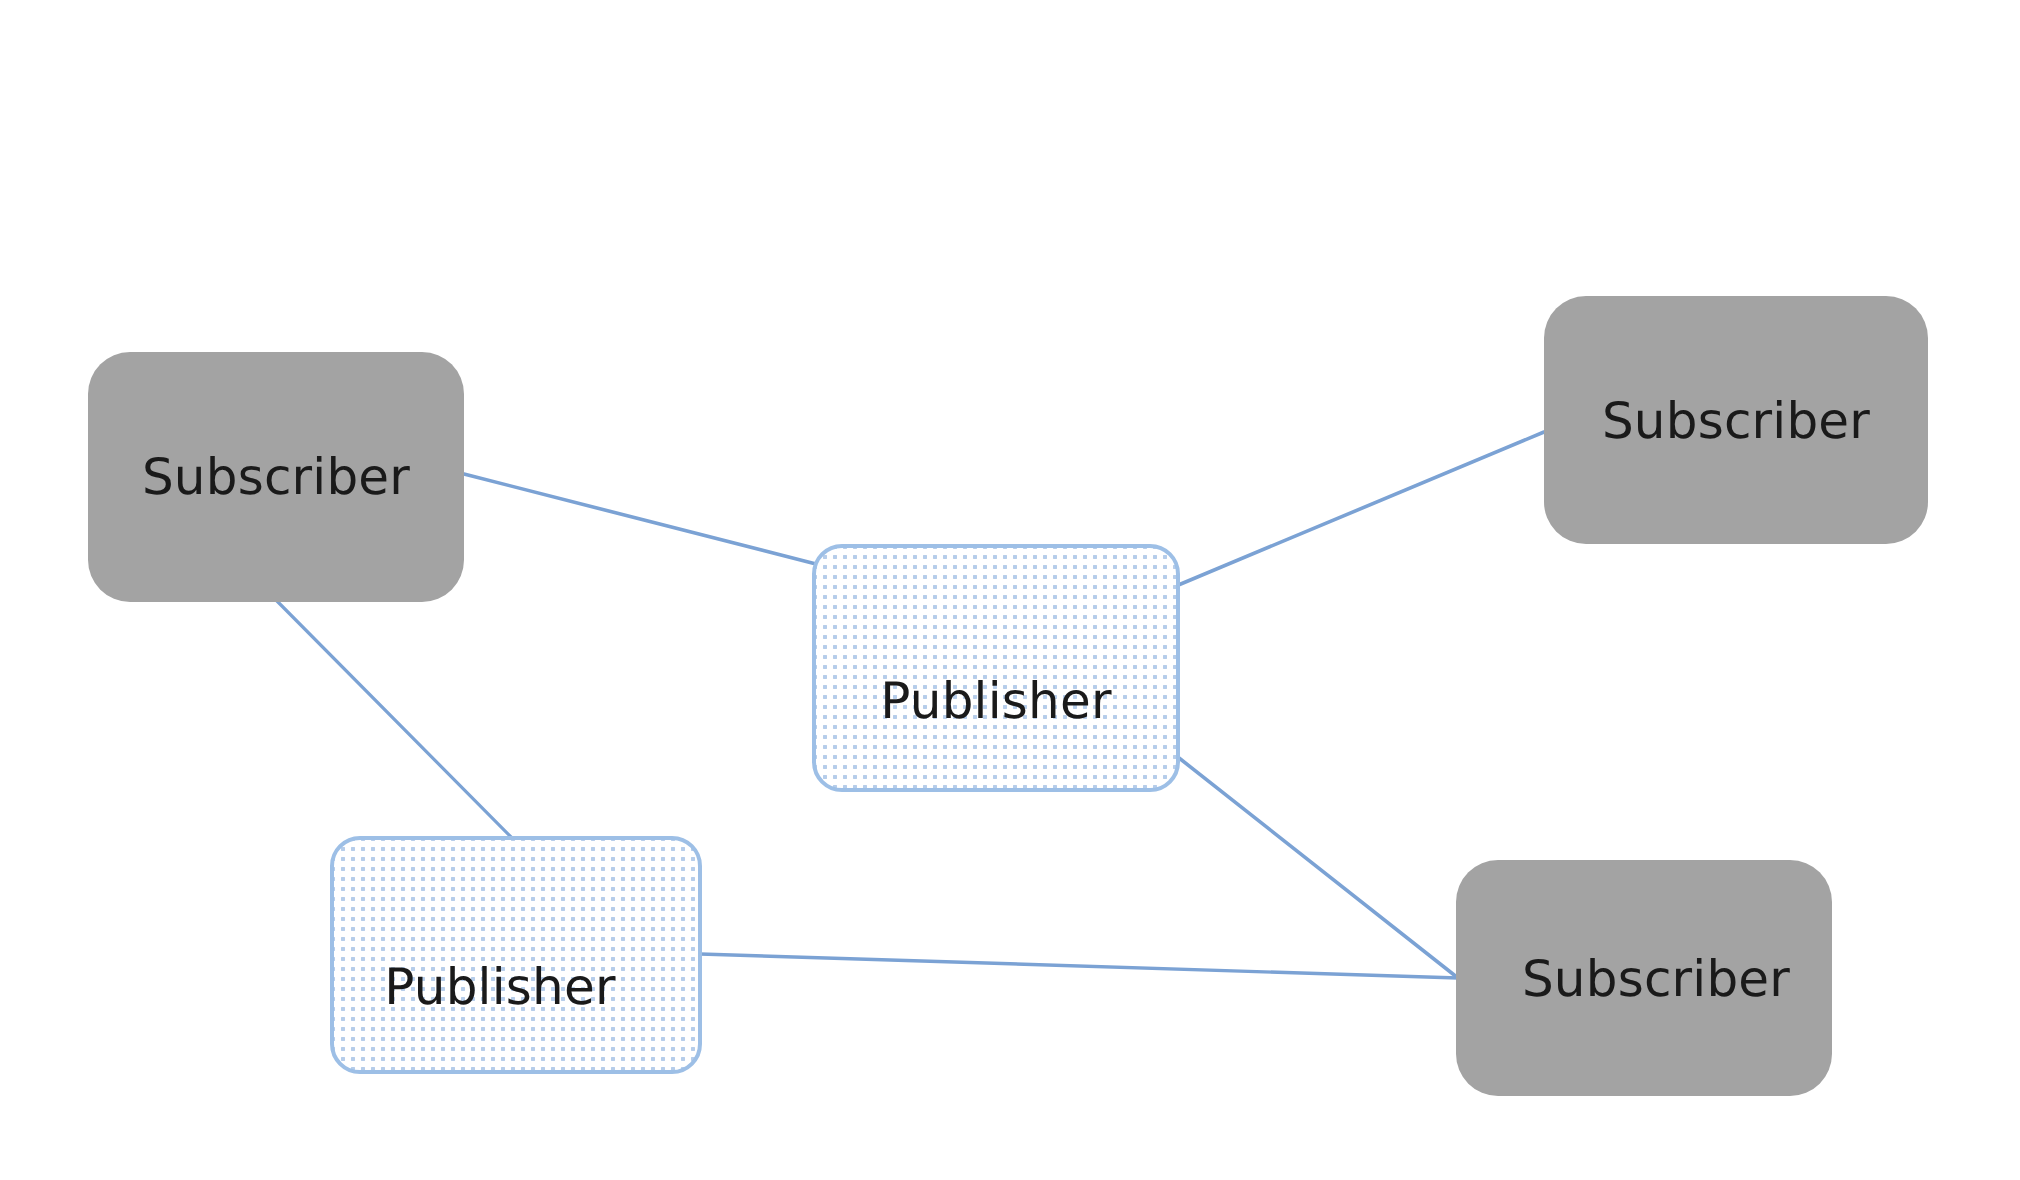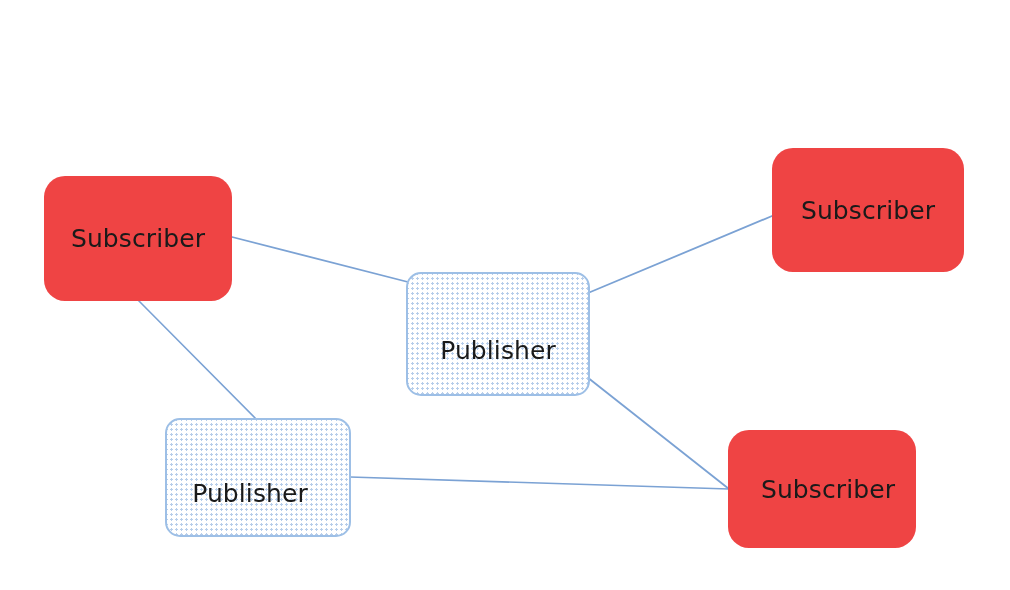--- a/index.html
+++ b/index.html
@@ -36,21 +36,21 @@
   .node .node-label {
     font-size: 25px;
     line-height: 1;
     color: #1a1a1a;
     letter-spacing: 0.1px;
     white-space: nowrap;
     font-weight: 400;
   }
   
   .node.subscriber {
-    background: #ef4444;
+    background: #a3a3a3;
     border-radius: 21px;
     border: none;
   }
   
   .node.publisher {
     background-color: #ffffff;
     background-image:
       radial-gradient(#b6cdea 1.05px, rgba(255,255,255,0) 1.15px);
     background-size: 5px 5px;
     background-position: 2px 2px;

